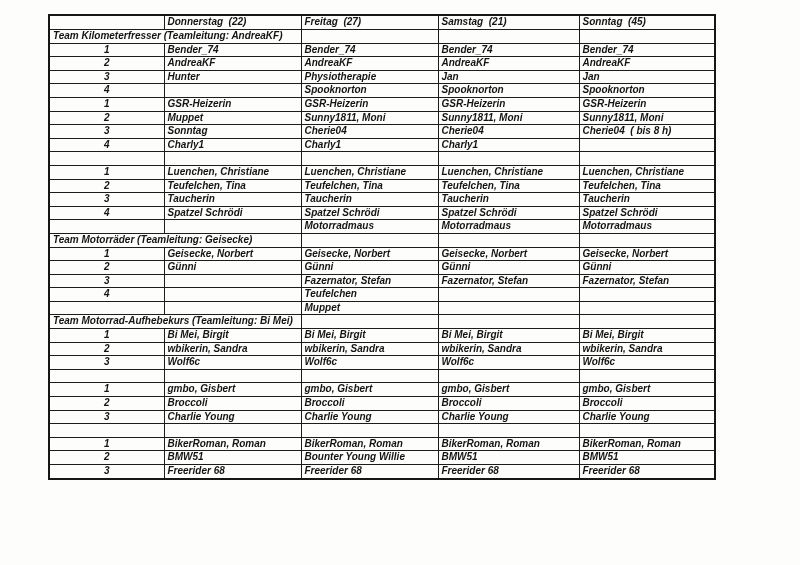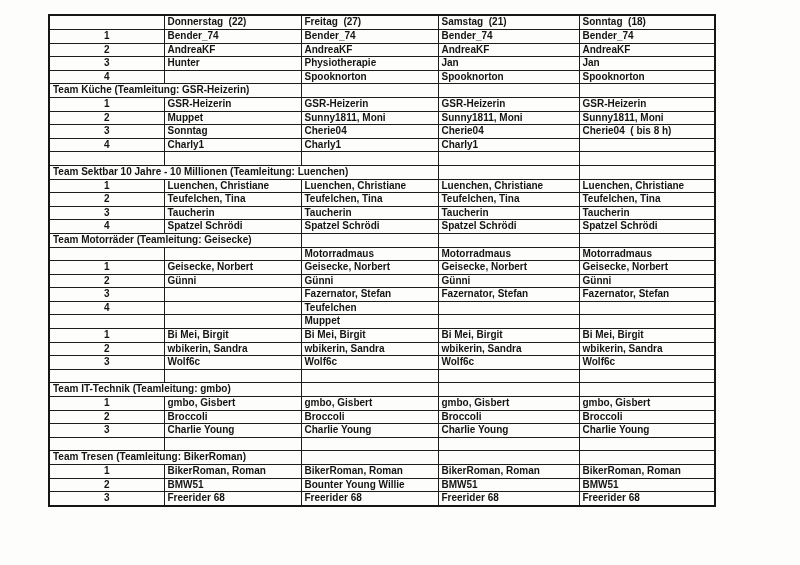--- a/index.html
+++ b/index.html
@@ -8,20 +8,21 @@
     background: #fdfdfc;
     width: 800px;
     height: 565px;
     font-family: "Liberation Sans", sans-serif;
   }
   .page {
     position: relative;
     width: 717px;
     height: 565px;
     overflow: hidden;
+    font-style: italic;
   }
   .sheet {
     position: absolute;
     left: 48px;
     top: 14px;
   }
   table.roster {
     border-collapse: collapse;
     table-layout: fixed;
     width: 666px;
@@ -65,24 +66,30 @@
         <col style="width:137px">
         <col style="width:141px">
         <col style="width:136px">
       </colgroup>
       <thead>
         <tr>
           <th></th>
           <th>Donnerstag  (22)</th>
           <th>Freitag  (27)</th>
           <th>Samstag  (21)</th>
-          <th>Sonntag  (18)</th>
+          <th>Sonntag  (45)</th>
         </tr>
       </thead>
       <tbody>
+          <tr>
+            <td class="team-cell" colspan="2">Team Kilometerfresser (Teamleitung: AndreaKF)</td>
+            <td class="rider-cell"></td>
+            <td class="rider-cell"></td>
+            <td class="rider-cell"></td>
+          </tr>
           <tr>
             <td class="num-cell">1</td>
             <td class="rider-cell">Bender_74</td>
             <td class="rider-cell">Bender_74</td>
             <td class="rider-cell">Bender_74</td>
             <td class="rider-cell">Bender_74</td>
           </tr>
           <tr>
             <td class="num-cell">2</td>
             <td class="rider-cell">AndreaKF</td>
@@ -98,26 +105,20 @@
             <td class="rider-cell">Jan</td>
           </tr>
           <tr>
             <td class="num-cell">4</td>
             <td class="rider-cell"></td>
             <td class="rider-cell">Spooknorton</td>
             <td class="rider-cell">Spooknorton</td>
             <td class="rider-cell">Spooknorton</td>
           </tr>
           <tr>
-            <td class="team-cell" colspan="2">Team Küche (Teamleitung: GSR-Heizerin)</td>
-            <td class="rider-cell"></td>
-            <td class="rider-cell"></td>
-            <td class="rider-cell"></td>
-          </tr>
-          <tr>
             <td class="num-cell">1</td>
             <td class="rider-cell">GSR-Heizerin</td>
             <td class="rider-cell">GSR-Heizerin</td>
             <td class="rider-cell">GSR-Heizerin</td>
             <td class="rider-cell">GSR-Heizerin</td>
           </tr>
           <tr>
             <td class="num-cell">2</td>
             <td class="rider-cell">Muppet</td>
             <td class="rider-cell">Sunny1811, Moni</td>
@@ -135,25 +136,20 @@
             <td class="num-cell">4</td>
             <td class="rider-cell">Charly1</td>
             <td class="rider-cell">Charly1</td>
             <td class="rider-cell">Charly1</td>
             <td class="rider-cell"></td>
           </tr>
           <tr>
             <td class="rider-cell"></td>
             <td class="rider-cell"></td>
             <td class="rider-cell"></td>
-            <td class="rider-cell"></td>
-            <td class="rider-cell"></td>
-          </tr>
-          <tr>
-            <td class="team-cell" colspan="3">Team Sektbar 10 Jahre - 10 Millionen (Teamleitung: Luenchen)</td>
             <td class="rider-cell"></td>
             <td class="rider-cell"></td>
           </tr>
           <tr>
             <td class="num-cell">1</td>
             <td class="rider-cell">Luenchen, Christiane</td>
             <td class="rider-cell">Luenchen, Christiane</td>
             <td class="rider-cell">Luenchen, Christiane</td>
             <td class="rider-cell">Luenchen, Christiane</td>
           </tr>
@@ -172,31 +168,31 @@
             <td class="rider-cell">Taucherin</td>
           </tr>
           <tr>
             <td class="num-cell">4</td>
             <td class="rider-cell">Spatzel Schrödi</td>
             <td class="rider-cell">Spatzel Schrödi</td>
             <td class="rider-cell">Spatzel Schrödi</td>
             <td class="rider-cell">Spatzel Schrödi</td>
           </tr>
           <tr>
-            <td class="team-cell" colspan="2">Team Motorräder (Teamleitung: Geisecke)</td>
-            <td class="rider-cell"></td>
-            <td class="rider-cell"></td>
-            <td class="rider-cell"></td>
-          </tr>
-          <tr>
             <td class="num-cell"></td>
             <td class="rider-cell"></td>
             <td class="rider-cell">Motorradmaus</td>
             <td class="rider-cell">Motorradmaus</td>
             <td class="rider-cell">Motorradmaus</td>
+          </tr>
+          <tr>
+            <td class="team-cell" colspan="2">Team Motorräder (Teamleitung: Geisecke)</td>
+            <td class="rider-cell"></td>
+            <td class="rider-cell"></td>
+            <td class="rider-cell"></td>
           </tr>
           <tr>
             <td class="num-cell">1</td>
             <td class="rider-cell">Geisecke, Norbert</td>
             <td class="rider-cell">Geisecke, Norbert</td>
             <td class="rider-cell">Geisecke, Norbert</td>
             <td class="rider-cell">Geisecke, Norbert</td>
           </tr>
           <tr>
             <td class="num-cell">2</td>
@@ -220,20 +216,26 @@
             <td class="rider-cell"></td>
           </tr>
           <tr>
             <td class="num-cell"></td>
             <td class="rider-cell"></td>
             <td class="rider-cell">Muppet</td>
             <td class="rider-cell"></td>
             <td class="rider-cell"></td>
           </tr>
           <tr>
+            <td class="team-cell" colspan="2">Team Motorrad-Aufhebekurs (Teamleitung: Bi Mei)</td>
+            <td class="rider-cell"></td>
+            <td class="rider-cell"></td>
+            <td class="rider-cell"></td>
+          </tr>
+          <tr>
             <td class="num-cell">1</td>
             <td class="rider-cell">Bi Mei, Birgit</td>
             <td class="rider-cell">Bi Mei, Birgit</td>
             <td class="rider-cell">Bi Mei, Birgit</td>
             <td class="rider-cell">Bi Mei, Birgit</td>
           </tr>
           <tr>
             <td class="num-cell">2</td>
             <td class="rider-cell">wbikerin, Sandra</td>
             <td class="rider-cell">wbikerin, Sandra</td>
@@ -248,26 +250,20 @@
             <td class="rider-cell">Wolf6c</td>
           </tr>
           <tr>
             <td class="rider-cell"></td>
             <td class="rider-cell"></td>
             <td class="rider-cell"></td>
             <td class="rider-cell"></td>
             <td class="rider-cell"></td>
           </tr>
           <tr>
-            <td class="team-cell" colspan="2">Team IT-Technik (Teamleitung: gmbo)</td>
-            <td class="rider-cell"></td>
-            <td class="rider-cell"></td>
-            <td class="rider-cell"></td>
-          </tr>
-          <tr>
             <td class="num-cell">1</td>
             <td class="rider-cell">gmbo, Gisbert</td>
             <td class="rider-cell">gmbo, Gisbert</td>
             <td class="rider-cell">gmbo, Gisbert</td>
             <td class="rider-cell">gmbo, Gisbert</td>
           </tr>
           <tr>
             <td class="num-cell">2</td>
             <td class="rider-cell">Broccoli</td>
             <td class="rider-cell">Broccoli</td>
@@ -277,26 +273,20 @@
           <tr>
             <td class="num-cell">3</td>
             <td class="rider-cell">Charlie Young</td>
             <td class="rider-cell">Charlie Young</td>
             <td class="rider-cell">Charlie Young</td>
             <td class="rider-cell">Charlie Young</td>
           </tr>
           <tr>
             <td class="rider-cell"></td>
             <td class="rider-cell"></td>
-            <td class="rider-cell"></td>
-            <td class="rider-cell"></td>
-            <td class="rider-cell"></td>
-          </tr>
-          <tr>
-            <td class="team-cell" colspan="2">Team Tresen (Teamleitung: BikerRoman)</td>
             <td class="rider-cell"></td>
             <td class="rider-cell"></td>
             <td class="rider-cell"></td>
           </tr>
           <tr>
             <td class="num-cell">1</td>
             <td class="rider-cell">BikerRoman, Roman</td>
             <td class="rider-cell">BikerRoman, Roman</td>
             <td class="rider-cell">BikerRoman, Roman</td>
             <td class="rider-cell">BikerRoman, Roman</td>

